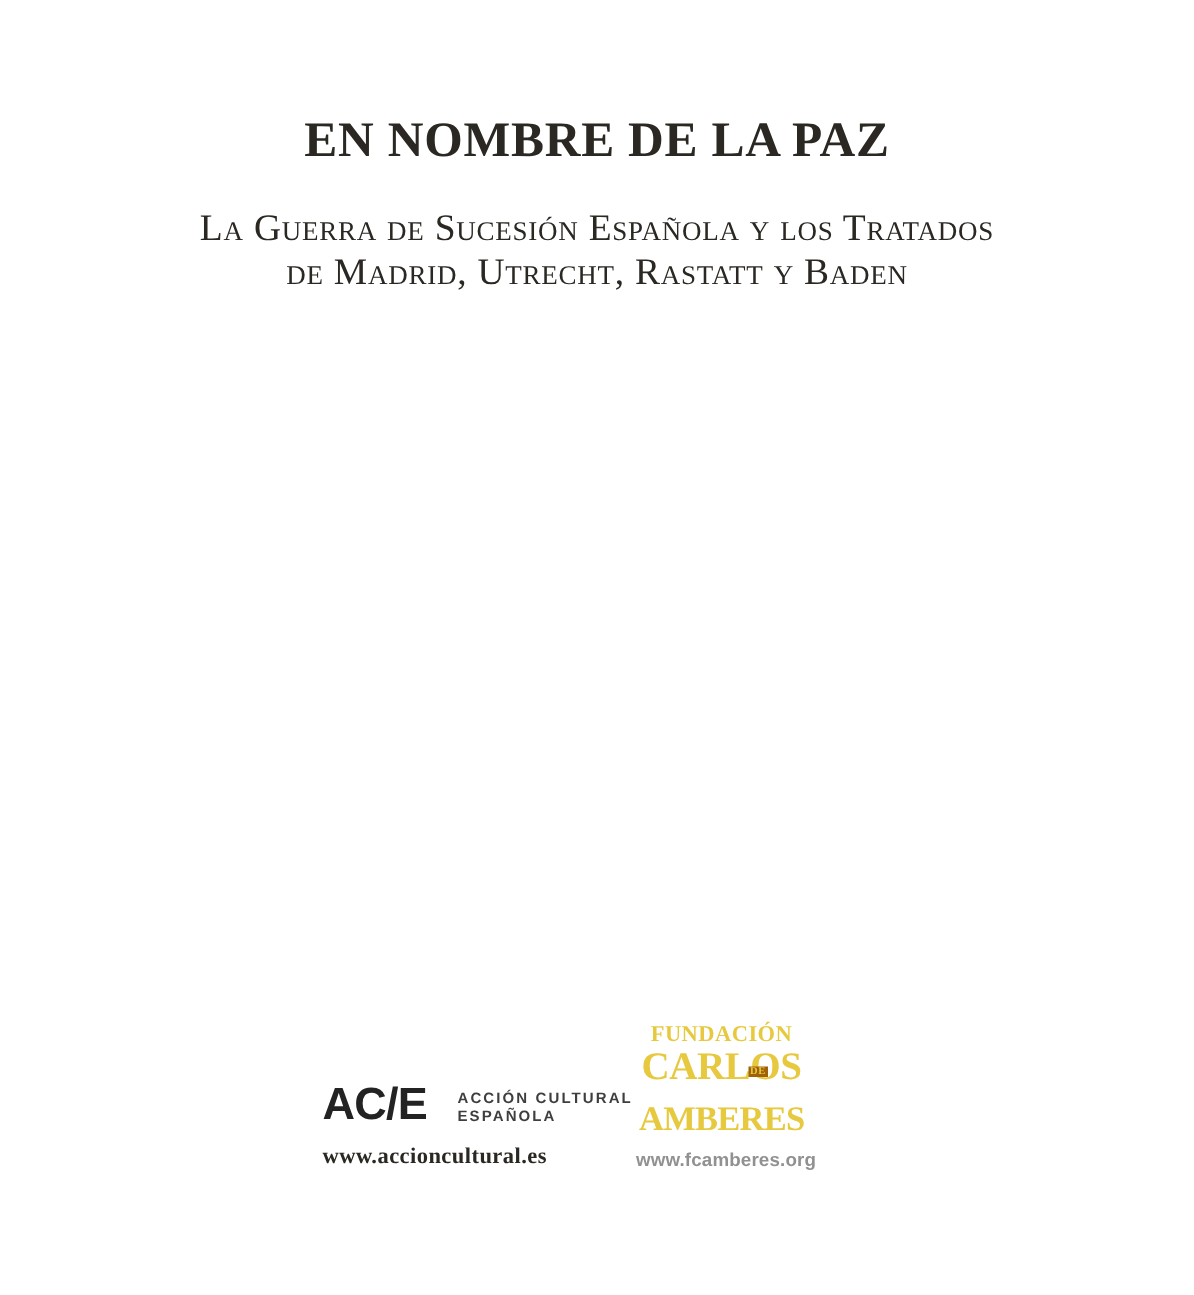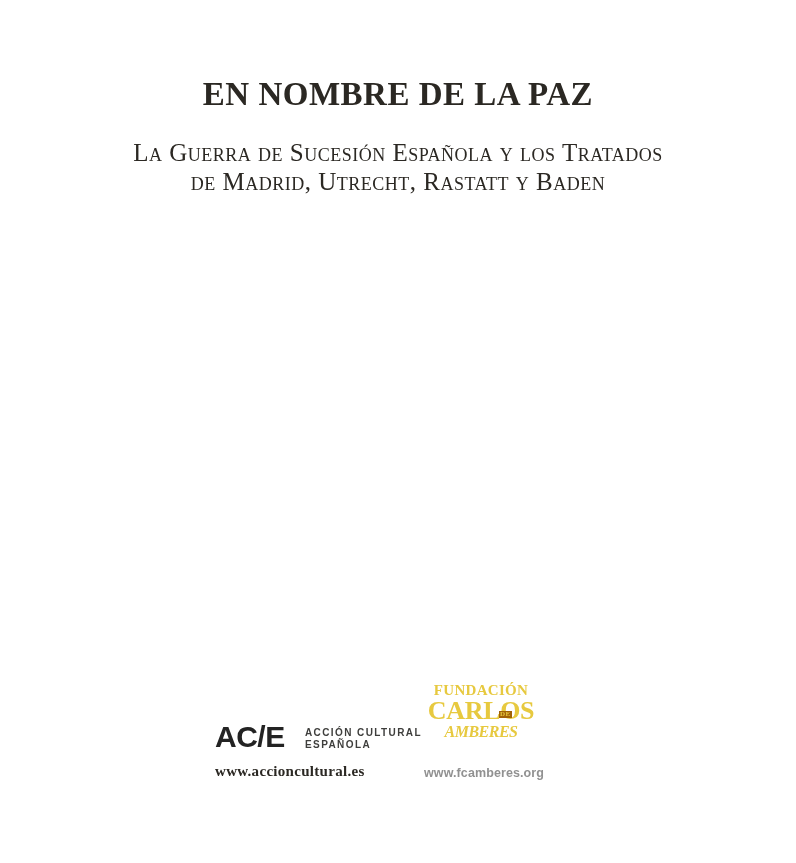--- a/index.html
+++ b/index.html
@@ -143,26 +143,25 @@
     left: 73px;
     top: 11px;
     font-size: 7px;
     line-height: 7px;
     letter-spacing: 0.5px;
     background: #a16207;
     padding: 0 1px;
     color: var(--amberes-yellow);
   }
   .fca-line3 {
-    margin-top: 1px;
-    font-size: 16px;
+    margin-top: 15px;
+    font-size: 23px;
     line-height: 20px;
     letter-spacing: -0.5px;
     white-space: nowrap;
-    font-style: italic;
   }
   .fca-url {
     position: absolute;
     left: 424px;
     top: 766px;
     width: 114px;
     text-align: left;
     font-family: "Liberation Sans", sans-serif;
     font-weight: 700;
     font-size: 12.5px;

